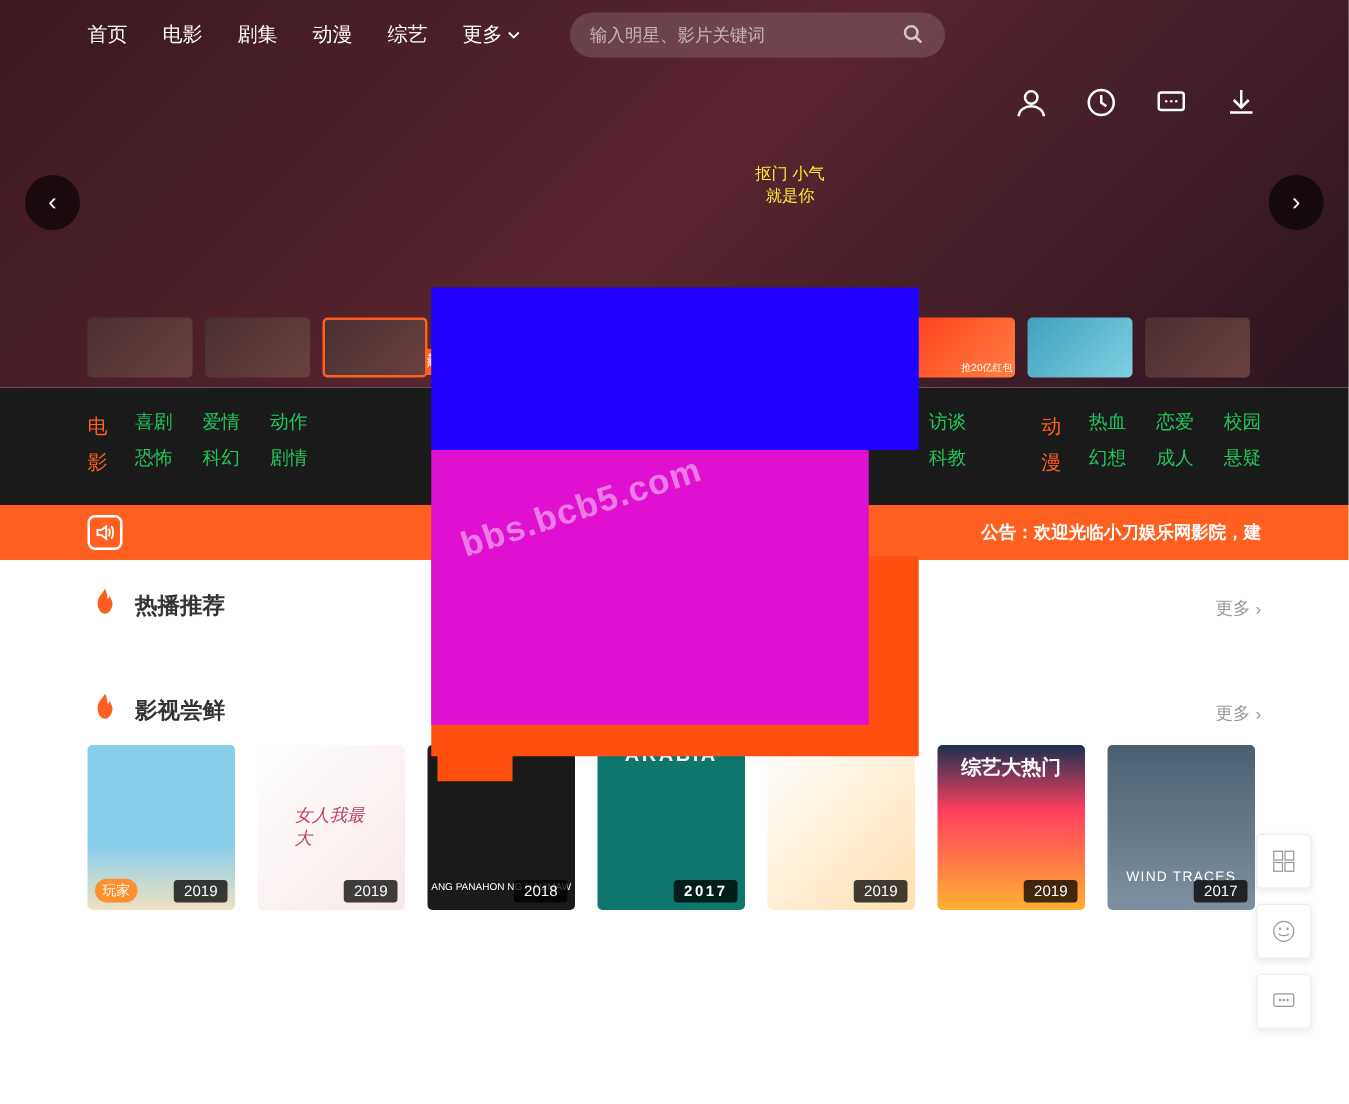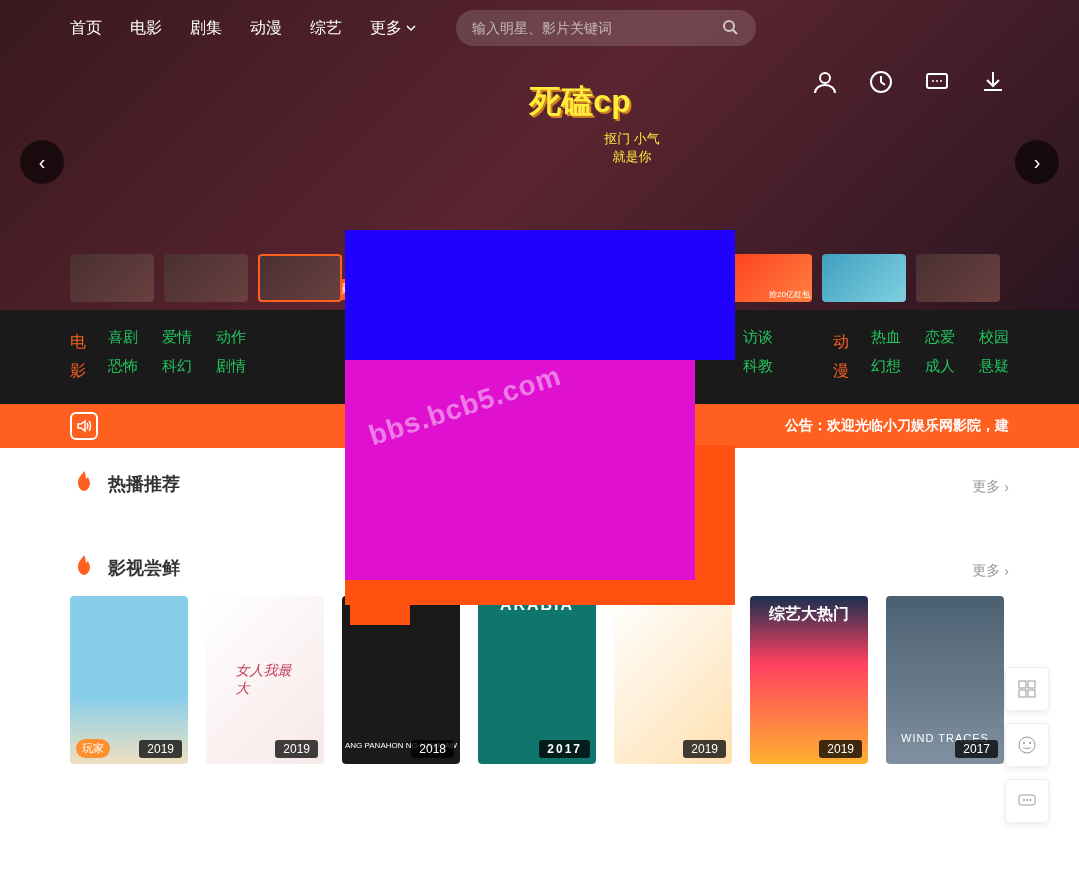--- a/index.html
+++ b/index.html
@@ -44,21 +44,21 @@
 .announce{background:#ff6020;height:44px;display:flex;align-items:center;padding:0 70px;color:#fff}
 .announce-icon{width:28px;height:28px;border:2px solid #fff;border-radius:6px;display:flex;align-items:center;justify-content:center;margin-right:20px}
 .announce-text{margin-left:auto;font-size:14px;font-weight:bold}
 .section{padding:20px 70px}
 .section-head{display:flex;align-items:flex-end;gap:10px;margin-bottom:16px}
 .fire-icon{width:28px;height:28px}
 .section-title{font-size:18px;font-weight:bold;color:#333}
 .more-link{margin-left:auto;color:#999;font-size:14px;cursor:pointer;display:flex;align-items:center;gap:4px}
 .grid{display:flex;gap:18px}
 .card{width:118px;cursor:pointer}
-.poster{width:118px;height:168px;border-radius:4px;position:relative;overflow:hidden}
+.poster{width:118px;height:132px;border-radius:4px;position:relative;overflow:hidden}
 .year-badge{position:absolute;bottom:6px;right:6px;background:rgba(0,0,0,0.75);color:#fff;font-size:12px;padding:2px 8px;border-radius:3px}
 .play-badge{position:absolute;bottom:6px;left:6px;background:#ff9030;color:#fff;font-size:11px;padding:2px 6px;border-radius:10px}
 .overlay-center{position:absolute;left:50%;top:230px;transform:translateX(-50%);z-index:100;pointer-events:none}
 .ov-blue{width:390px;height:130px;background:#2000ff}
 .ov-magenta{width:350px;height:220px;background:#e010d0;position:relative}
 .watermark{position:absolute;color:rgba(255,255,255,0.45);font-size:28px;transform:rotate(-18deg);font-weight:bold;top:30px;left:20px;letter-spacing:1px}
 .ov-orange{position:absolute;left:50%;top:445px;transform:translateX(-50%);width:390px;height:160px;background:#ff5010;z-index:99}
 .ov-orange2{position:absolute;left:350px;top:595px;width:60px;height:30px;background:#ff5010;z-index:99}
 .ov-blue-text{position:absolute;color:#2000ff;font-size:30px;font-weight:bold;z-index:101;left:380px;top:320px}
 .float-btns{position:fixed;right:30px;bottom:60px;display:flex;flex-direction:column;gap:12px}
@@ -127,21 +127,20 @@
         </svg>
       </div>
     <div class="ico">
         <svg width="26" height="26" viewBox="0 0 26 26">
           <path d="M13 3v14m-6-6l6 6 6-6M4 21h18" stroke="currentColor" fill="none" stroke-width="2"></path>
         </svg>
       </div>
   </div>
   <div class="carousel-nav prev">‹</div>
   <div class="carousel-nav next">›</div>
-  <div class="hero-title"><span class="hero-title-text">死磕cp</span></div>
   <div class="hero-sub">
       <div>抠门 小气</div>
       <div>就是你</div>
     </div>
   <div class="hero-caption">
     <div class="cap1">宝藏</div>
   </div>
   <div class="thumbs">
     <div class="thumb"></div>
     <div class="thumb"></div>

